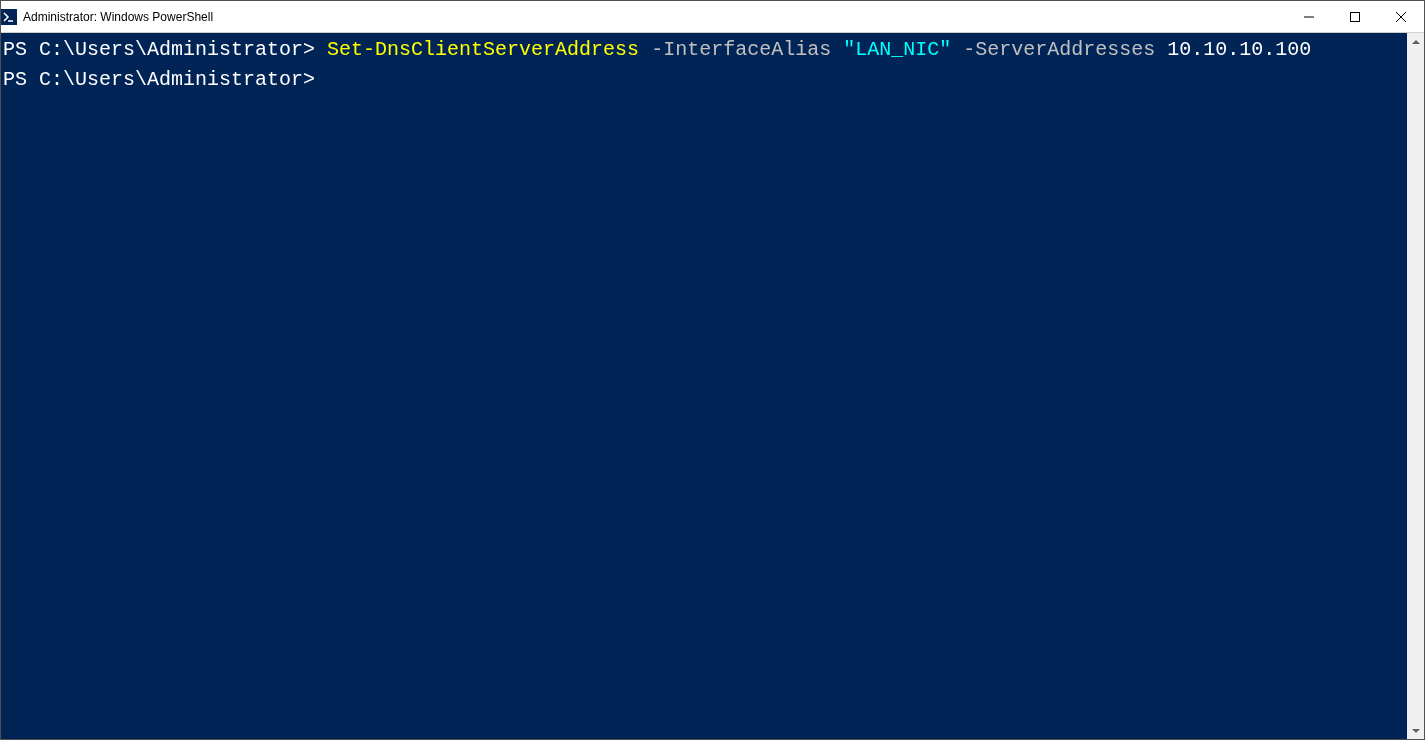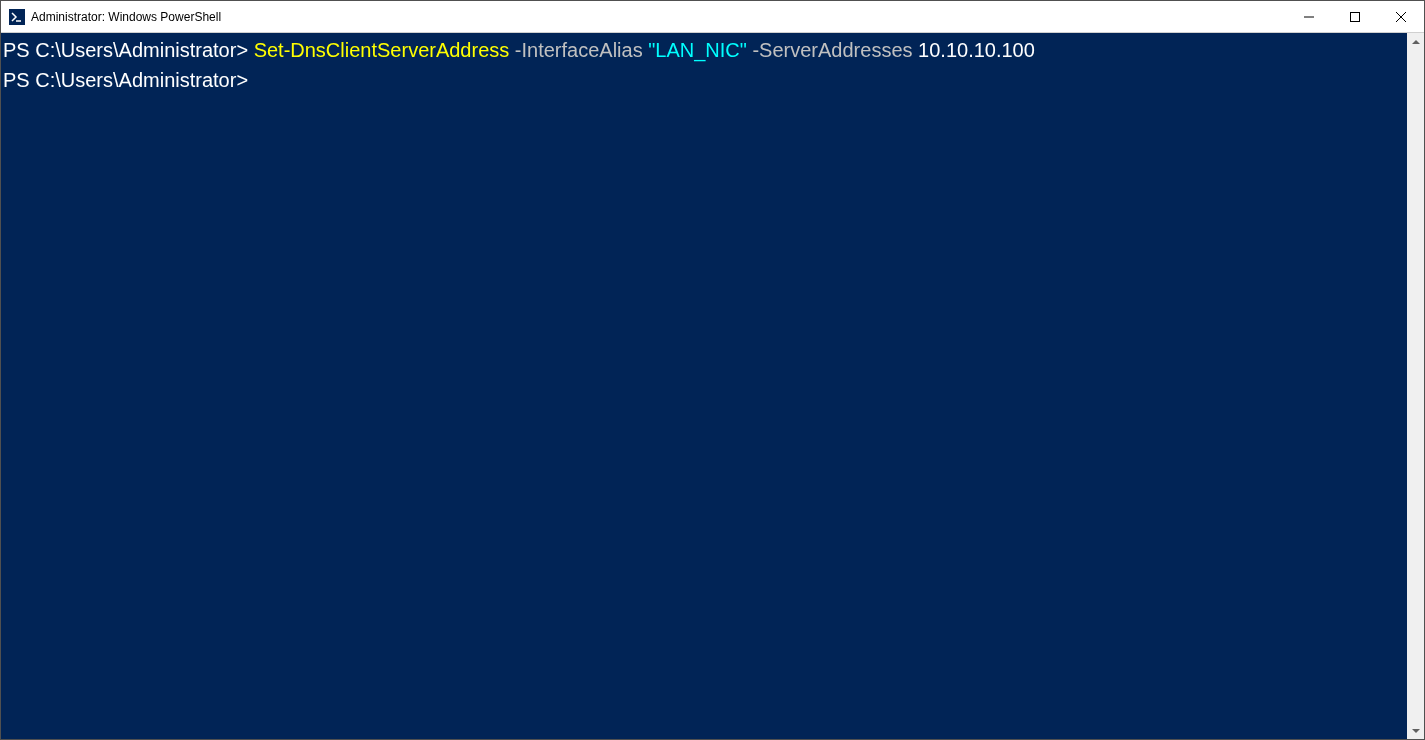--- a/index.html
+++ b/index.html
@@ -19,21 +19,21 @@
       height: 100%;
       border: 1px solid #505050;
       display: flex;
       flex-direction: column;
     }
     .titlebar {
       height: 32px;
       background: #ffffff;
       display: flex;
       align-items: center;
-      padding-left: 8px;
+      padding-left: 0;
       border-bottom: 1px solid #d0d0d0;
     }
     .titlebar-icon {
       width: 16px;
       height: 16px;
       margin-right: 6px;
       background: #012456;
       display: flex;
       align-items: center;
       justify-content: center;
@@ -65,21 +65,21 @@
       height: 10px;
     }
     .terminal-container {
       flex: 1;
       display: flex;
       background: #012456;
     }
     .terminal {
       flex: 1;
       background: #012456;
-      font-family: Liberation Sans, sans-serif;
+      font-family: Liberation Mono, monospace;
       font-size: 20px;
       line-height: 1.5;
       color: #ffffff;
       padding: 2px 16px 0 2px;
       white-space: pre-wrap;
       word-wrap: break-word;
       overflow: hidden;
     }
     .prompt {
       color: #ffffff;

